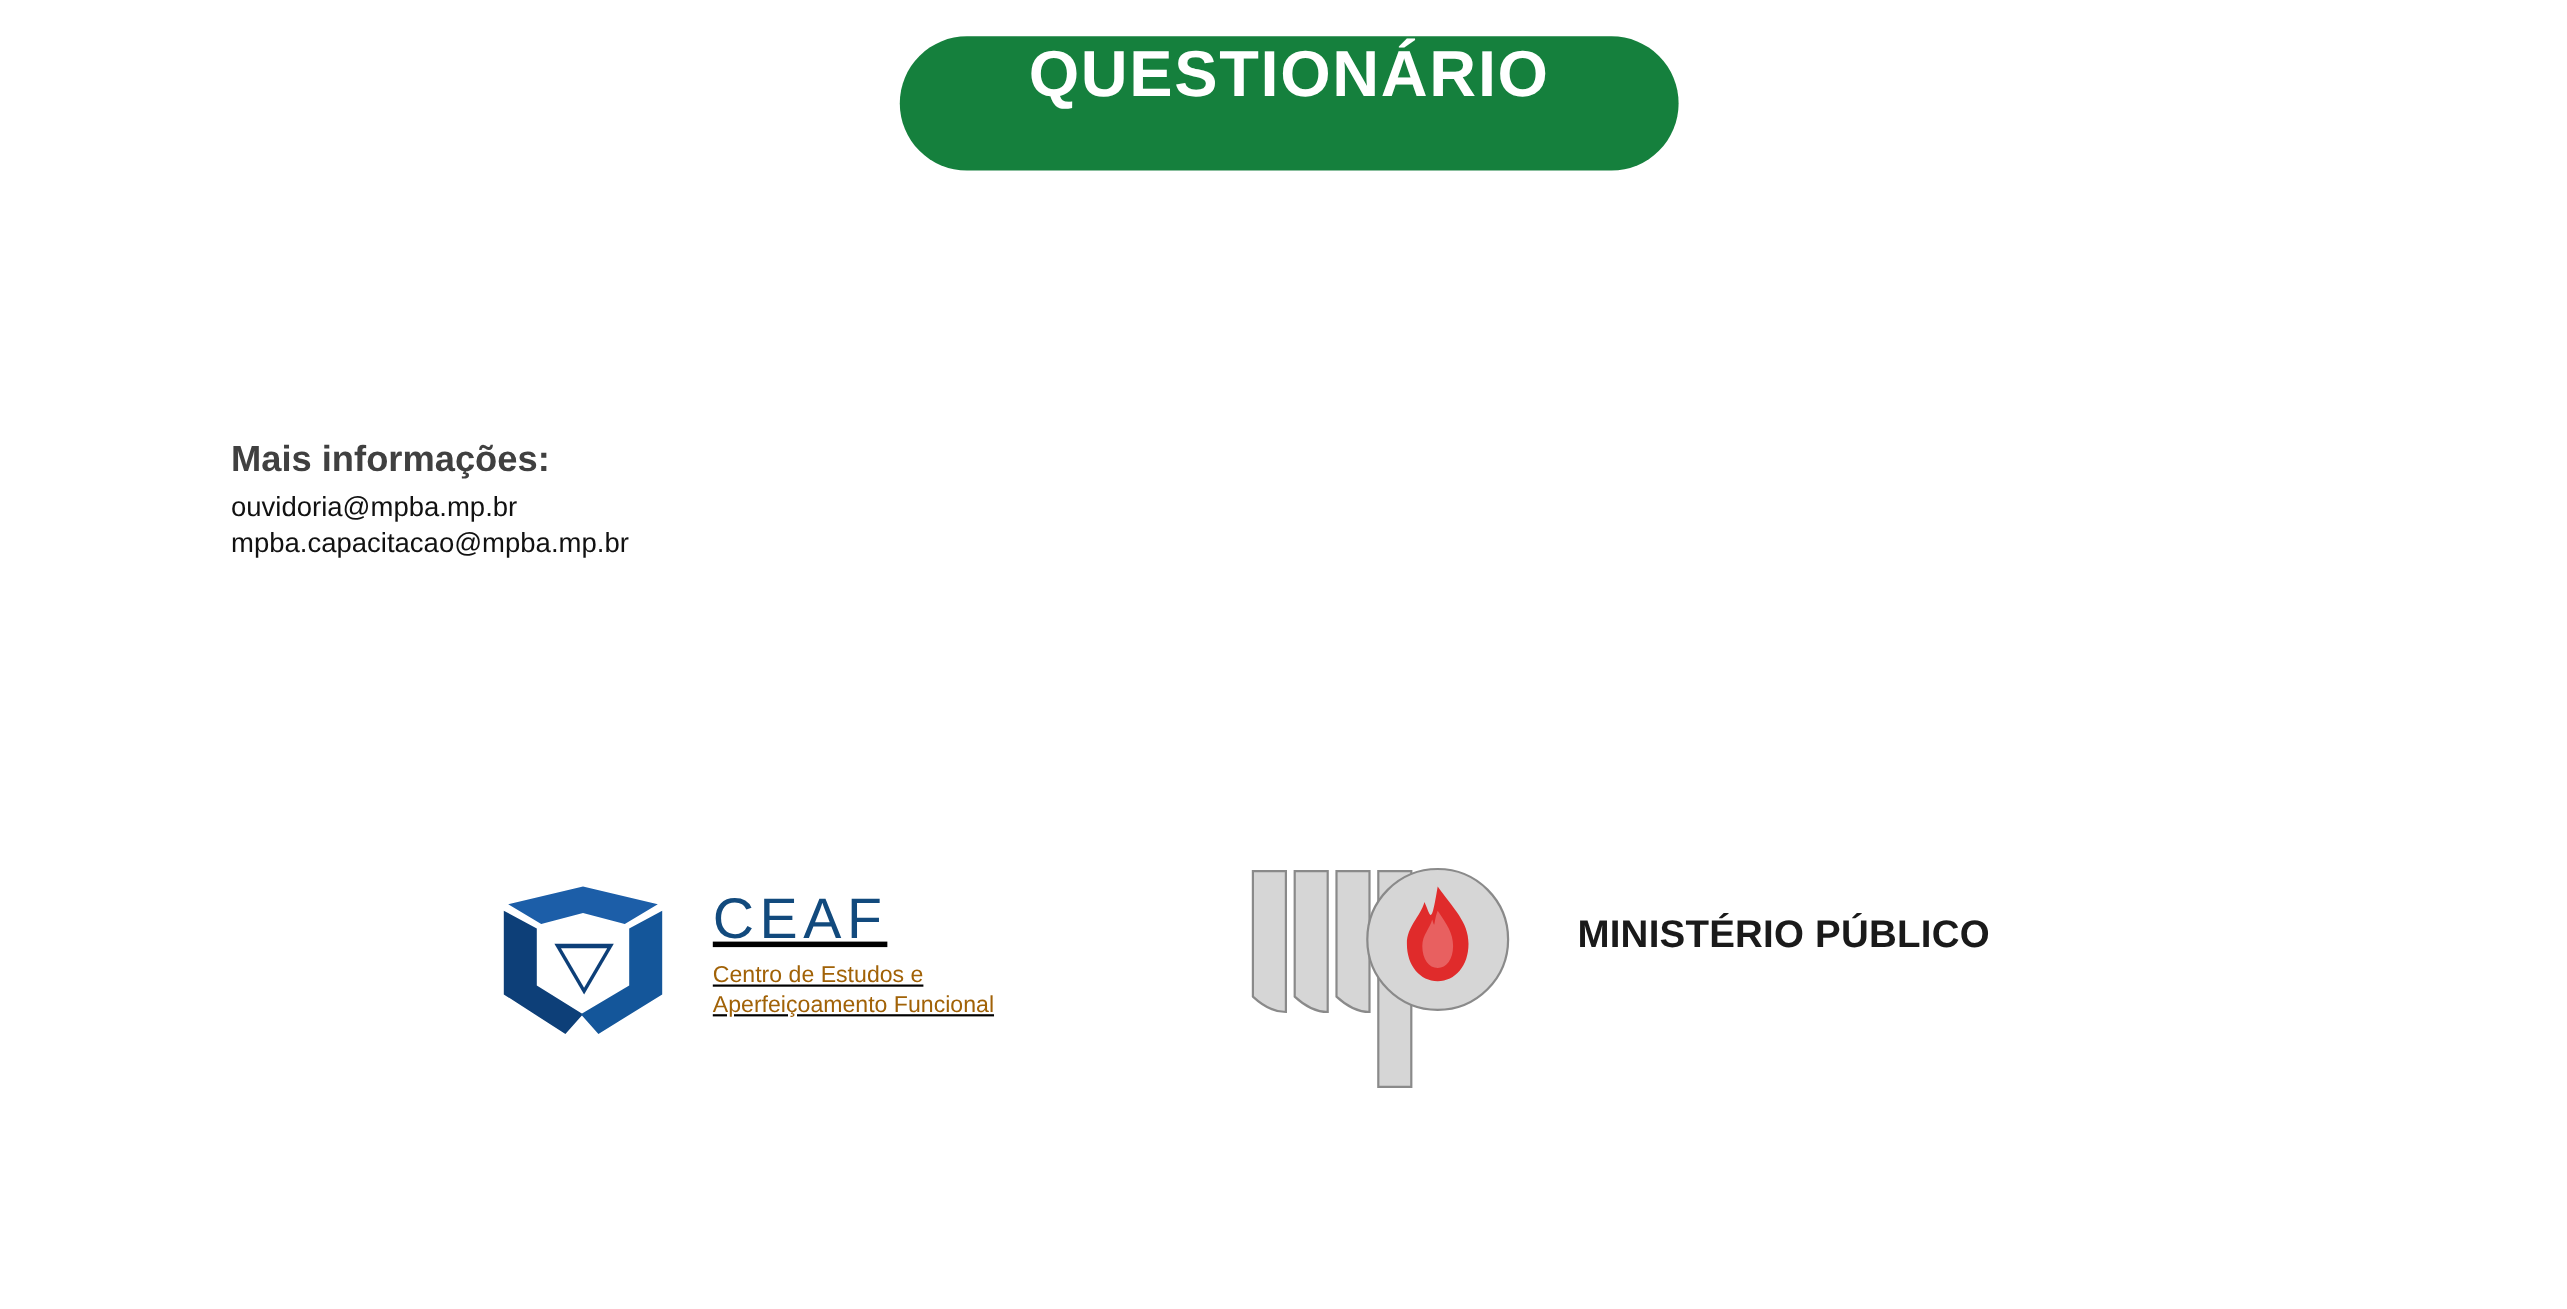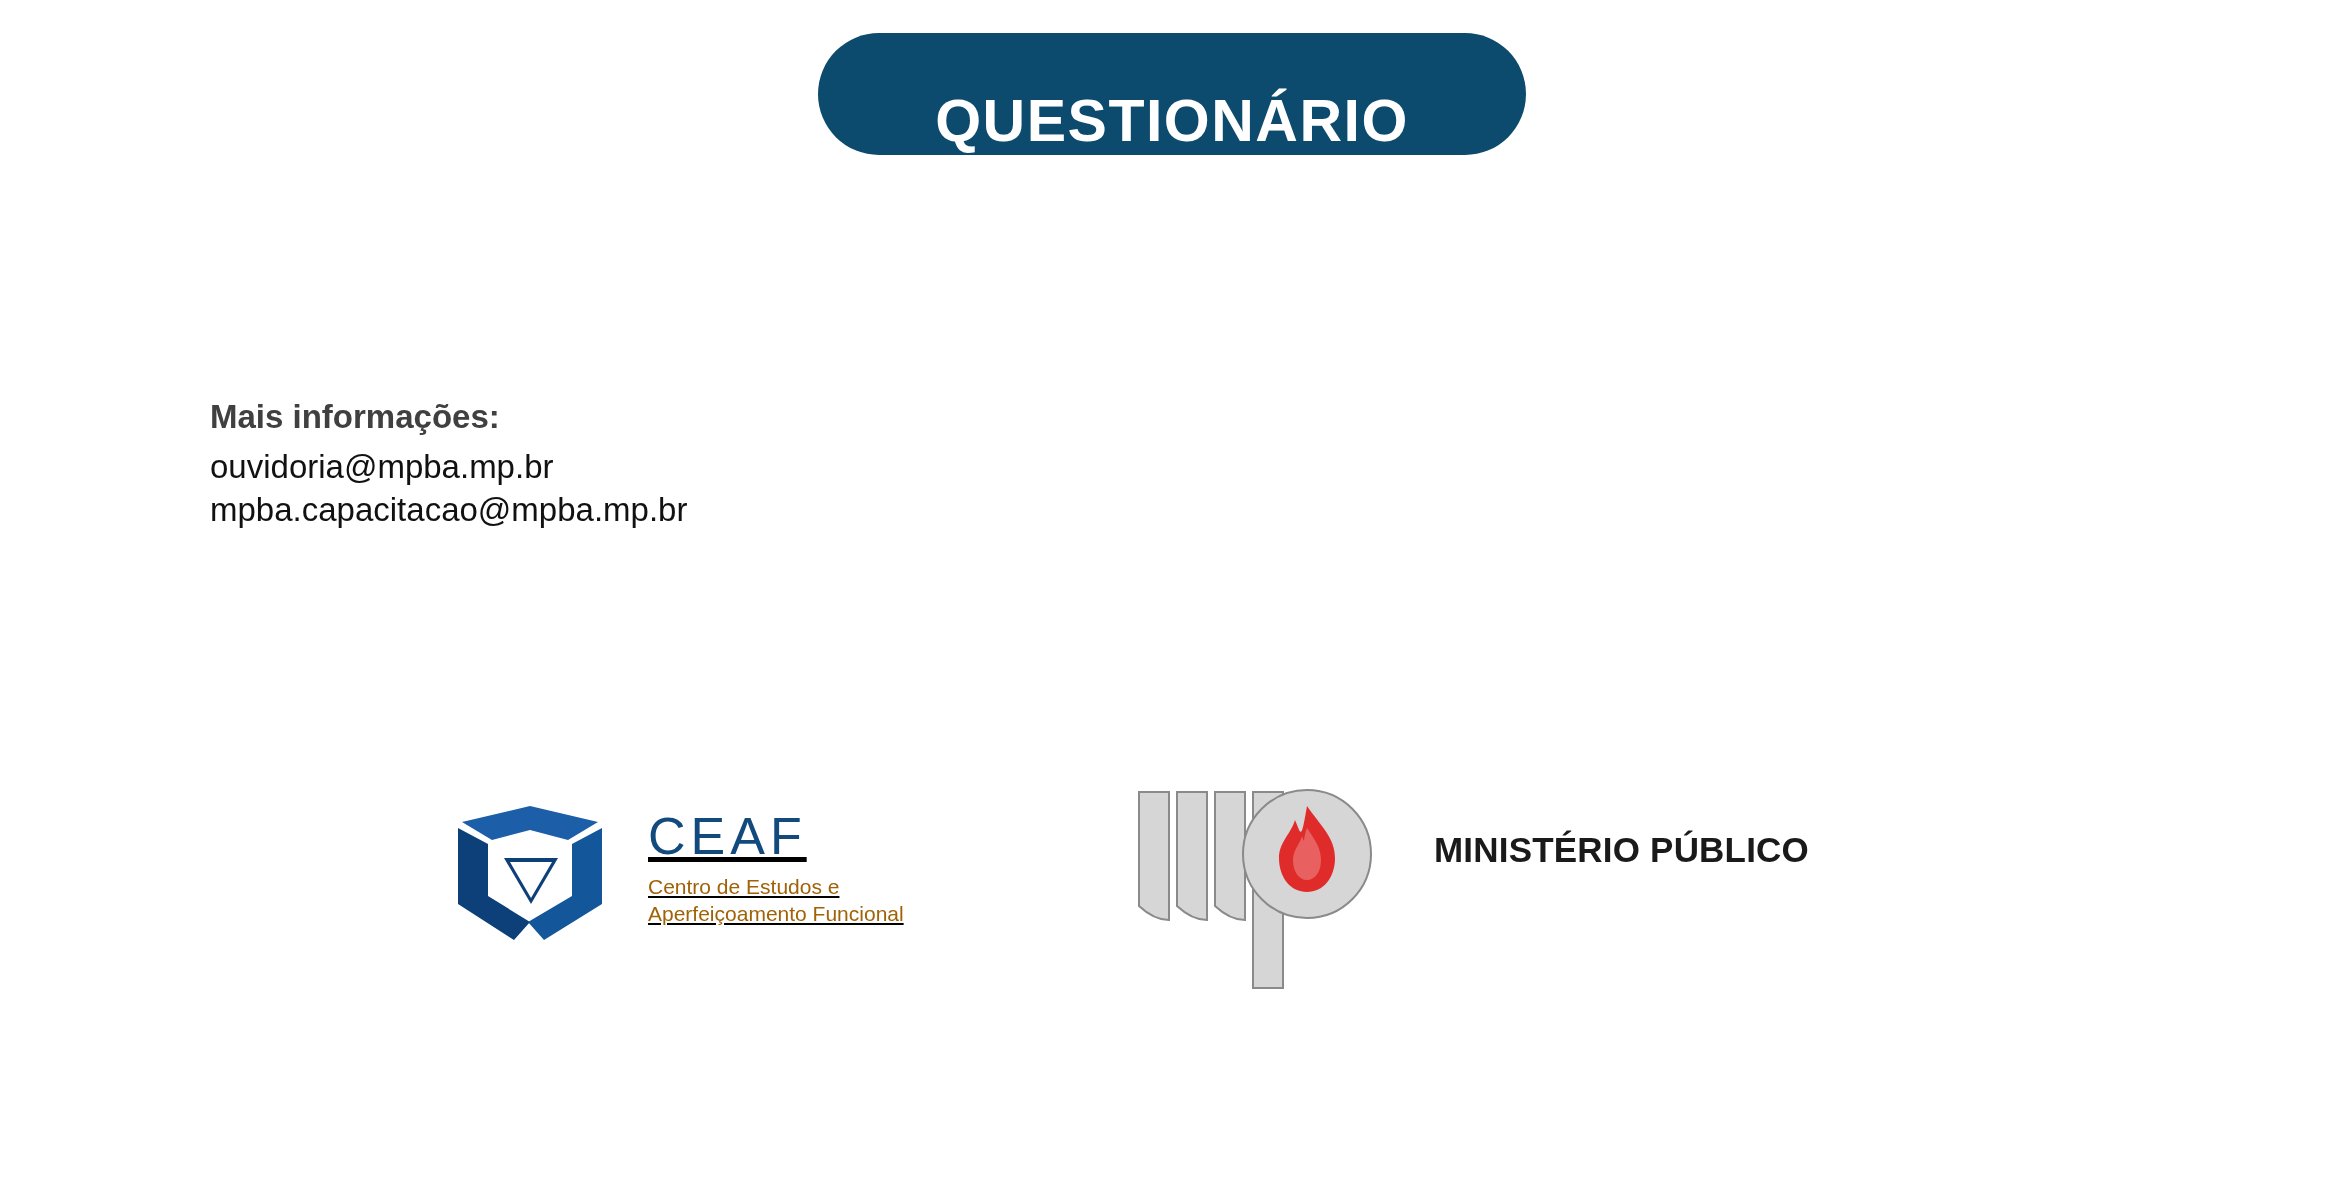--- a/index.html
+++ b/index.html
@@ -15,24 +15,24 @@
     overflow: hidden;
   }
 
   
   .title-pill {
     position: absolute;
     left: 818px;
     top: 33px;
     width: 708px;
     height: 122px;
-    background: #0c4a6e;
+    background: #15803d;
     border-radius: 61px;
     display: flex;
-    align-items: flex-end;
+    align-items: flex-start;
     justify-content: center;
   }
   .title-pill .title-text {
     color: #ffffff;
     font-size: 59px;
     font-weight: bold;
     letter-spacing: 1.5px;
     font-family: "Liberation Sans", sans-serif;
   }
 
@@ -43,21 +43,21 @@
     top: 395px;
     line-height: 1.32;
   }
   .contact-heading {
     font-size: 33px;
     font-weight: bold;
     color: #404040;
     margin-bottom: 6px;
   }
   .contact-line {
-    font-size: 33px;
+    font-size: 25px;
     font-weight: normal;
     color: #111111;
   }
 
   
   .logo-ceaf {
     position: absolute;
     left: 448px;
     top: 790px;
     width: 570px;

